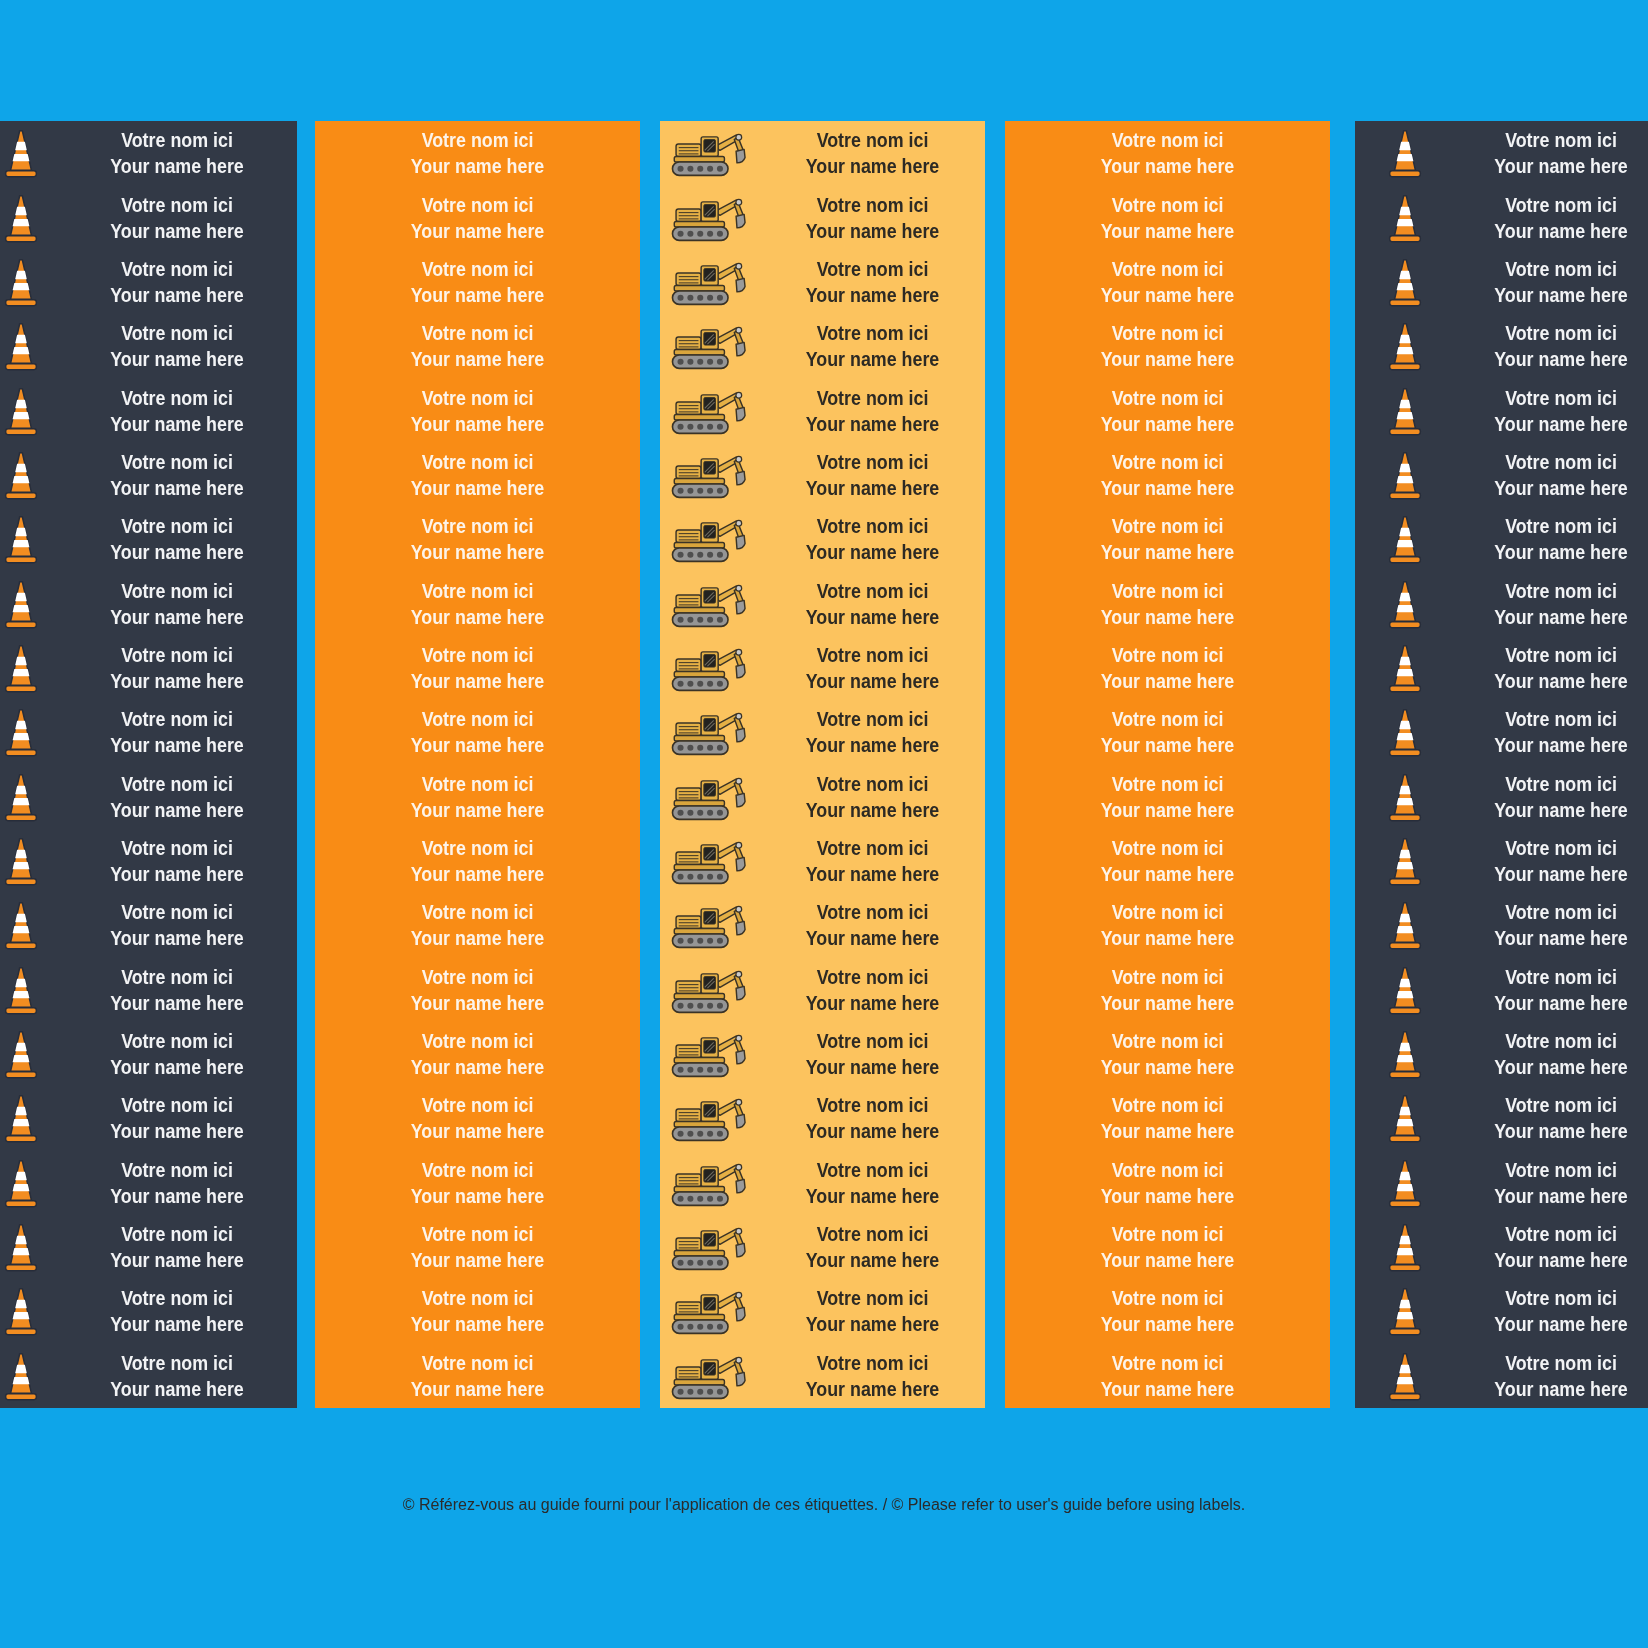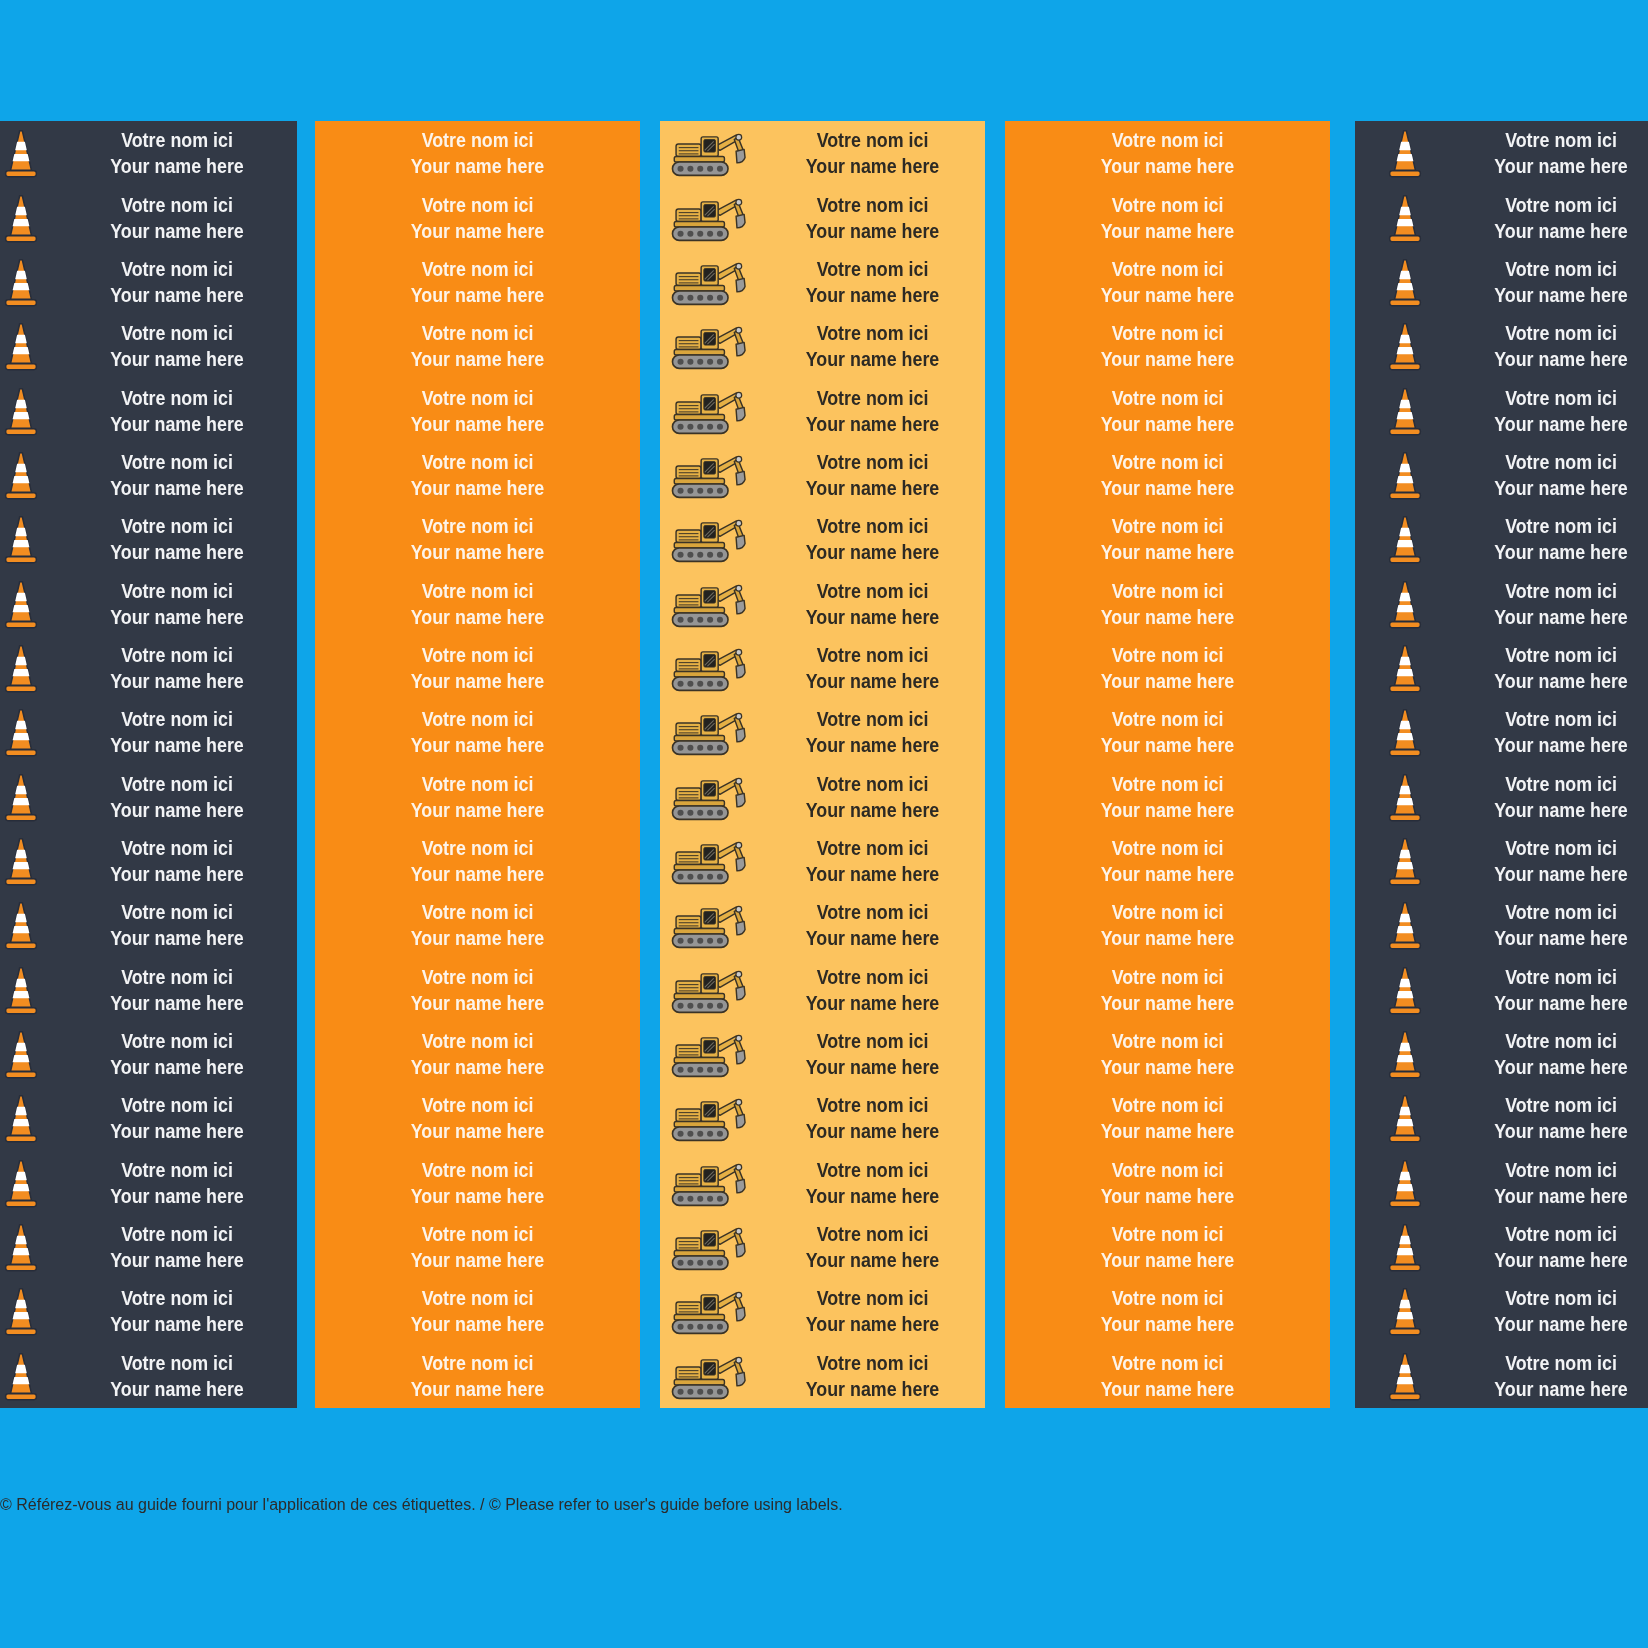--- a/index.html
+++ b/index.html
@@ -42,21 +42,21 @@
     font-weight:bold;
     font-size:21px;
     line-height:26px;
     letter-spacing:0px;
     white-space:nowrap;
   }
   .footer-note{
     position:absolute;
     left:0;right:0;
     top:1496px;
-    text-align:left;
+    text-align:center;
     font-size:16px;
     color:#2b2b2b;
   }
 </style>
 </head>
 <body>
 
 <div class="canvas">
 
   <div>

